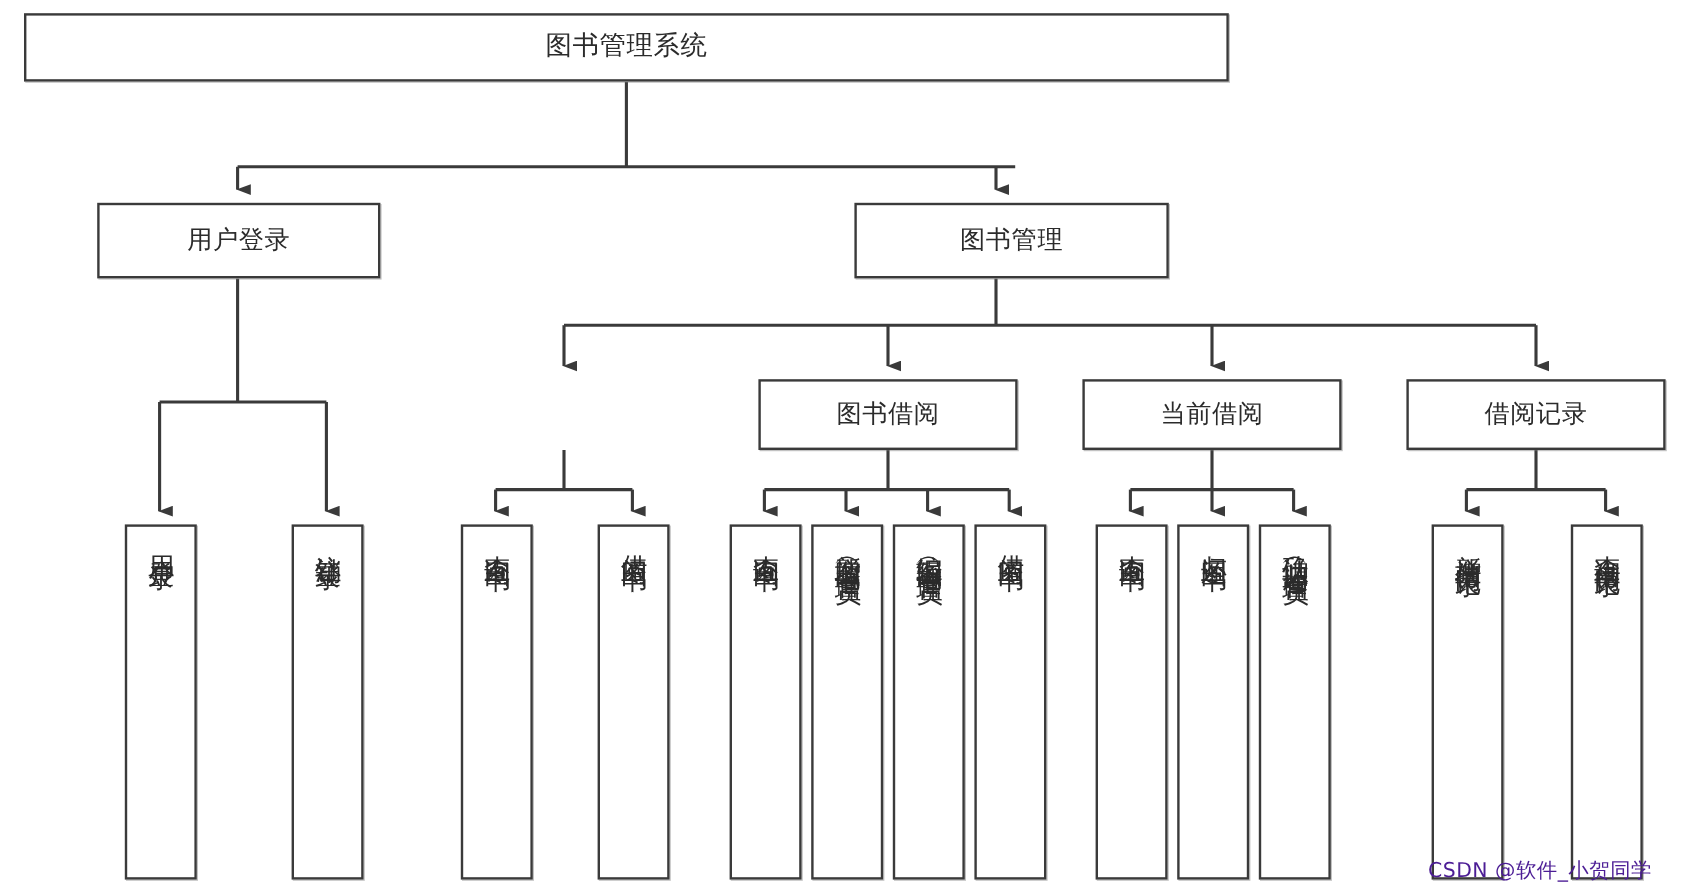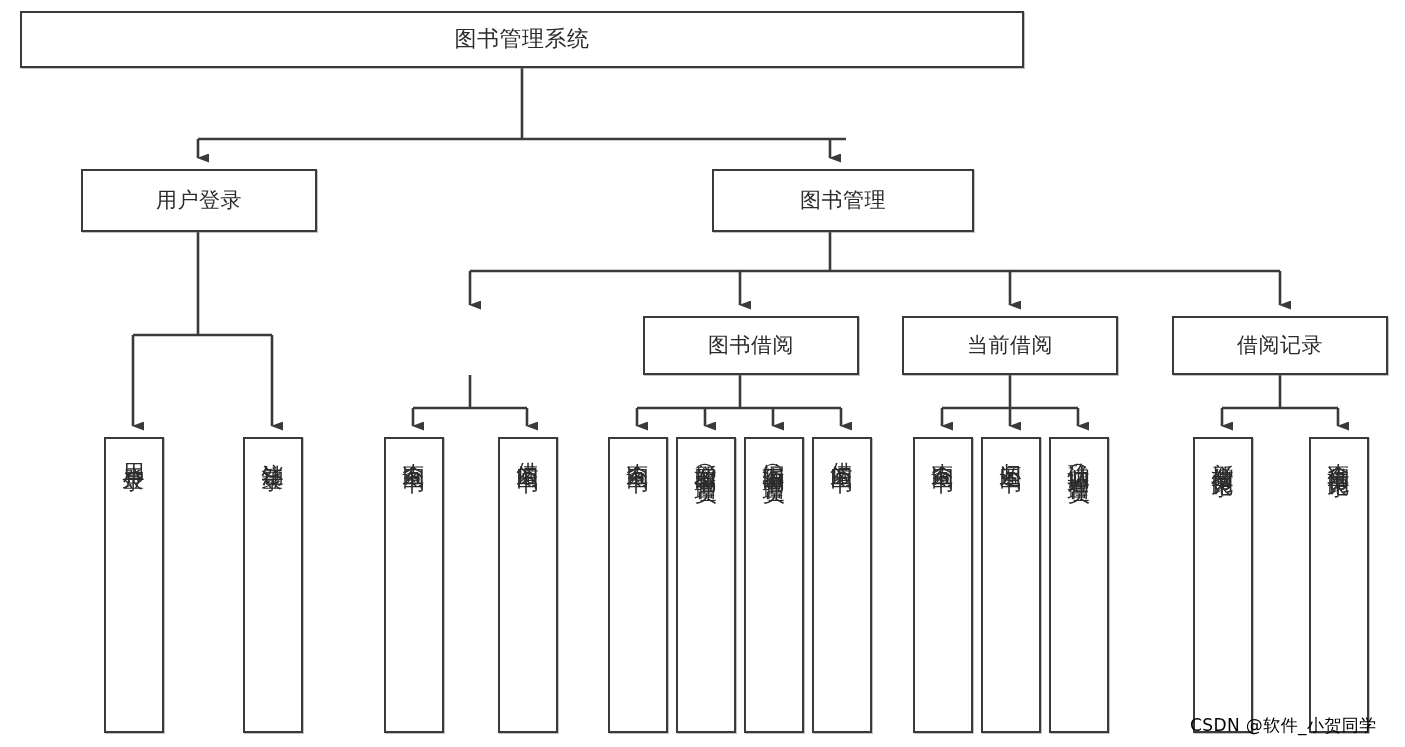--- a/index.html
+++ b/index.html
@@ -61,21 +61,21 @@
     font-size: 22px;
     letter-spacing: 3px;
     line-height: 1.05;
     white-space: nowrap;
   }
   .watermark {
     position: absolute;
     left: 1190px;
     top: 714px;
     font-size: 17px;
-    color: #000000;
+    color: #4c1d95;
     white-space: nowrap;
     letter-spacing: 0.4px;
     font-family: "DejaVu Sans", "Liberation Sans", sans-serif;
   }
 </style>
 </head>
 <body>
 
 <div id="diagram-root">
 
@@ -133,21 +133,21 @@
     <span class="node-label">图书管理系统</span>
   </div>
 
   <div class="node horizontal" style="left:81px; top:169px; width:236px; height:63px;">
     <span class="node-label">用户登录</span>
   </div>
   <div class="node horizontal" style="left:712px; top:169px; width:262px; height:63px;">
     <span class="node-label">图书管理</span>
   </div>
 
-  <div class="node horizontal" style="left:632px; top:316px; width:216px; height:59px;margin-left:11px;">
+  <div class="node horizontal" style="left:632px; top:316px; width:216px; height:59px;">
     <span class="node-label">图书借阅</span>
   </div>
   <div class="node horizontal" style="left:902px; top:316px; width:216px; height:59px;">
     <span class="node-label">当前借阅</span>
   </div>
   <div class="node horizontal" style="left:1172px; top:316px; width:216px; height:59px;">
     <span class="node-label">借阅记录</span>
   </div>
 
   <div class="node vertical" style="left:104px; top:437px; width:60px; height:296px;">

